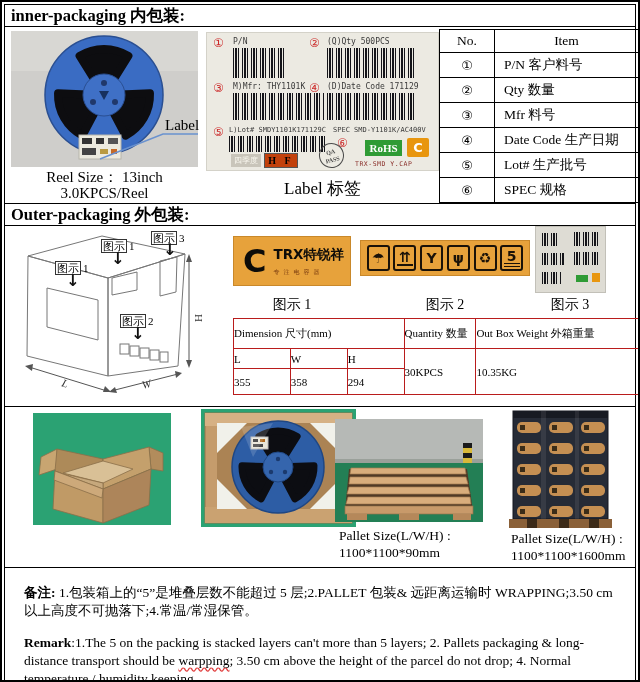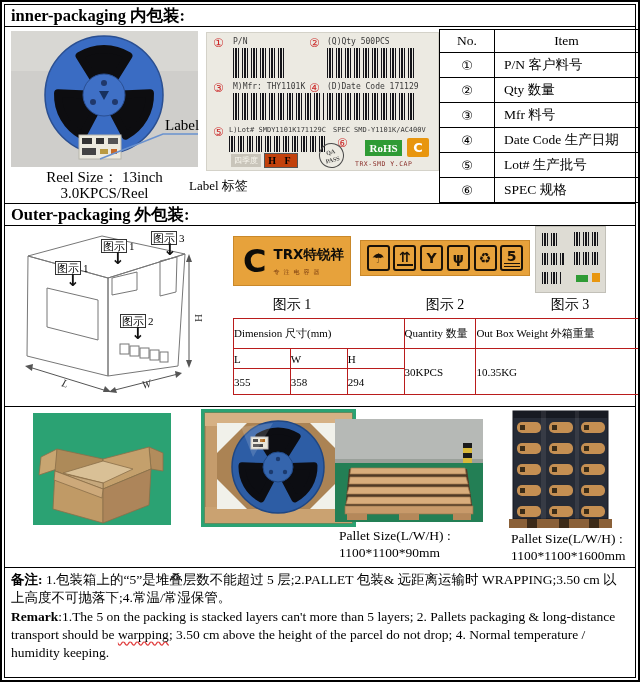--- a/index.html
+++ b/index.html
@@ -15,21 +15,21 @@
   .sketch-c{height:162px}
   .remark{flex:1;padding:3px 6px 2px 6px;font-size:13.5px;line-height:1.36}
   .abs{position:absolute}
 
   
   .reel-photo{left:6px;top:4px}
   .photo-cap{left:6px;width:187px;text-align:center;font-size:15px}
   .label-callout{left:160px;top:90px;font-size:15px;z-index:3}
   .callout-line{left:90px;top:100px;z-index:2}
   .label-box{left:201px;top:5px;width:233px;height:139px;background:#eceae2;border:1px solid #d4d2c9}
-  .label-cap{left:184px;width:233px;top:150px;text-align:left;font-size:13px}
+  .label-cap{left:201px;width:233px;top:150px;text-align:center;font-size:17px}
   .cnum{position:absolute;color:#cc2b2b;font-family:"DejaVu Sans",sans-serif;font-size:12px;line-height:1}
   .fld-t{position:absolute;font-family:"DejaVu Sans Mono",monospace;font-size:8px;line-height:1;color:#3a3a3a;white-space:nowrap}
   .bc{position:absolute;background-image:repeating-linear-gradient(90deg,#15151a 0 1px,transparent 1px 2px,#15151a 2px 4px,transparent 4px 5px,#15151a 5px 6px,transparent 6px 9px)}
   .q-box{position:absolute;left:24px;top:121px;width:30px;height:13px;background:#c9c5ba;color:#f7f5ec;
          font-size:8px;text-align:center;line-height:13px;font-family:"DejaVu Sans",sans-serif}
   .hf-box{position:absolute;left:57px;top:120px;width:34px;height:15px;border:1px solid #555;background:#c2410c;
           font-size:10px;font-weight:bold;text-align:center;line-height:13px;letter-spacing:3px}
   .qa-stamp{position:absolute;left:112px;top:110px;width:25px;height:25px;border:1.5px solid #4a4a4a;border-radius:50%;
             color:#4a4a4a;font-size:6px;font-weight:bold;text-align:center;line-height:1.4;padding-top:4px;transform:rotate(-14deg)}
   .rohs{position:absolute;left:158px;top:107px;width:37px;height:16px;background:#2f9b35;color:#fff;
@@ -72,21 +72,21 @@
   .dim-table .r1 td{height:30px;line-height:1.1}
   .dim-table .r2 td{height:20px}
   .dim-table .r3 td{height:26px}
   .dim-table .cL{width:57px}.dim-table .cQ{width:72px}.dim-table .cW{width:164px}
 
   
   .sk-cap{position:absolute;font-size:15px;text-align:center}
   .sk-cap2{position:absolute;font-size:13.5px;white-space:nowrap}
 
   
-  .remark p{margin:0}
+  .remark p{margin:13px}
   .wavy{text-decoration:underline;text-decoration-style:wavy;text-decoration-color:#e03b3b;text-underline-offset:2px}
   svg text{font-family:"Liberation Serif",serif}
 </style>
 </head>
 <body>
 
 <div class="page">
 
   <div class="band hdr">inner-packaging 内包装:</div>
 

